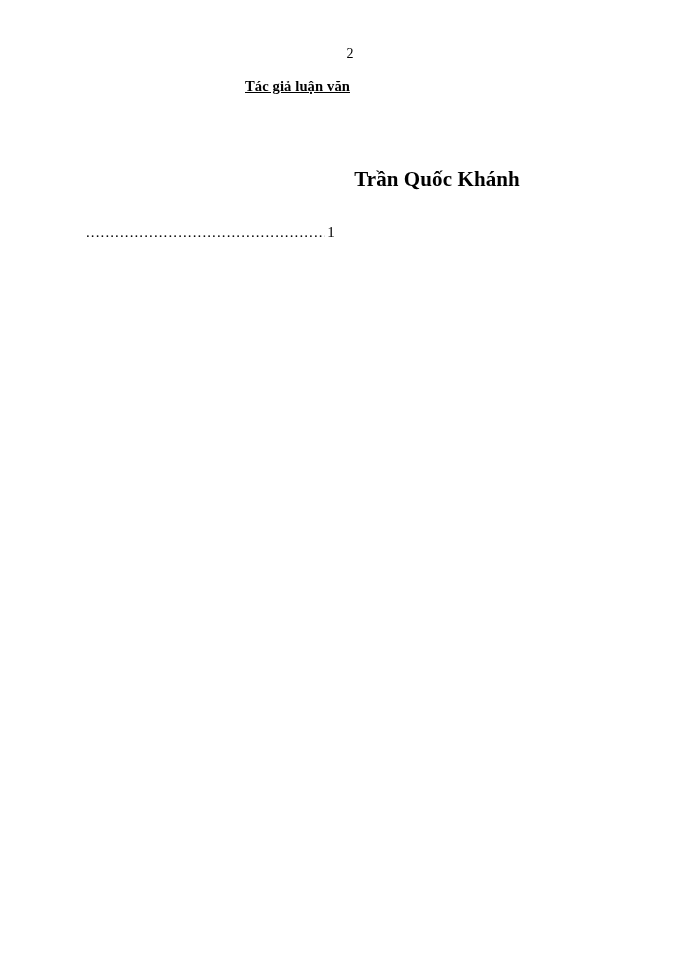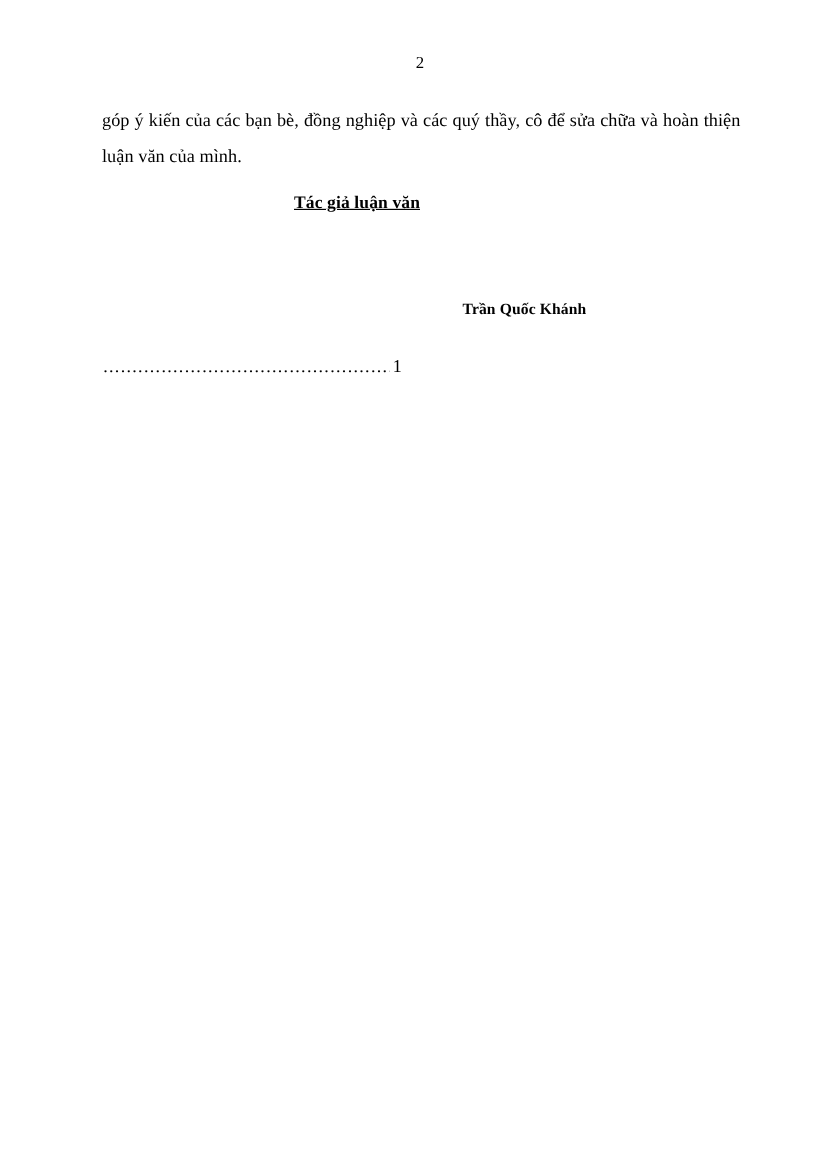--- a/index.html
+++ b/index.html
@@ -63,21 +63,21 @@
     font-weight: bold;
     font-size: 14.6px;
     margin-top: 16px;
     text-align: left;
     padding-left: 160px;
     letter-spacing: 0.1px;
     text-decoration: underline;
   }
   .author-name {
     font-weight: bold;
-    font-size: 13px;
+    font-size: 21px;
     margin-top: 72px;
     text-align: center;
     padding-left: 172px;
     letter-spacing: 0.1px;
   }
   .toc-title {
     font-weight: bold;
     font-size: 15.5px;
     text-align: center;
     margin-top: 70px;
@@ -118,23 +118,20 @@
 </style>
 </head>
 <body>
 
 <div class="page">
 
   <div class="page-number">2</div>
 
   <div class="content">
 
-    <div class="para-block">
-      <p class="para">góp ý kiến của các bạn bè, đồng nghiệp và các quý thầy, cô để sửa chữa và hoàn thiện luận văn của mình.</p>
-    </div>
 
 
 
     <div class="author-role">Tác giả luận văn</div>
 
     <div class="author-name">Trần Quốc Khánh</div>
 
 
     <div class="toc" id="toc-list">
         <div class="toc-entry">

